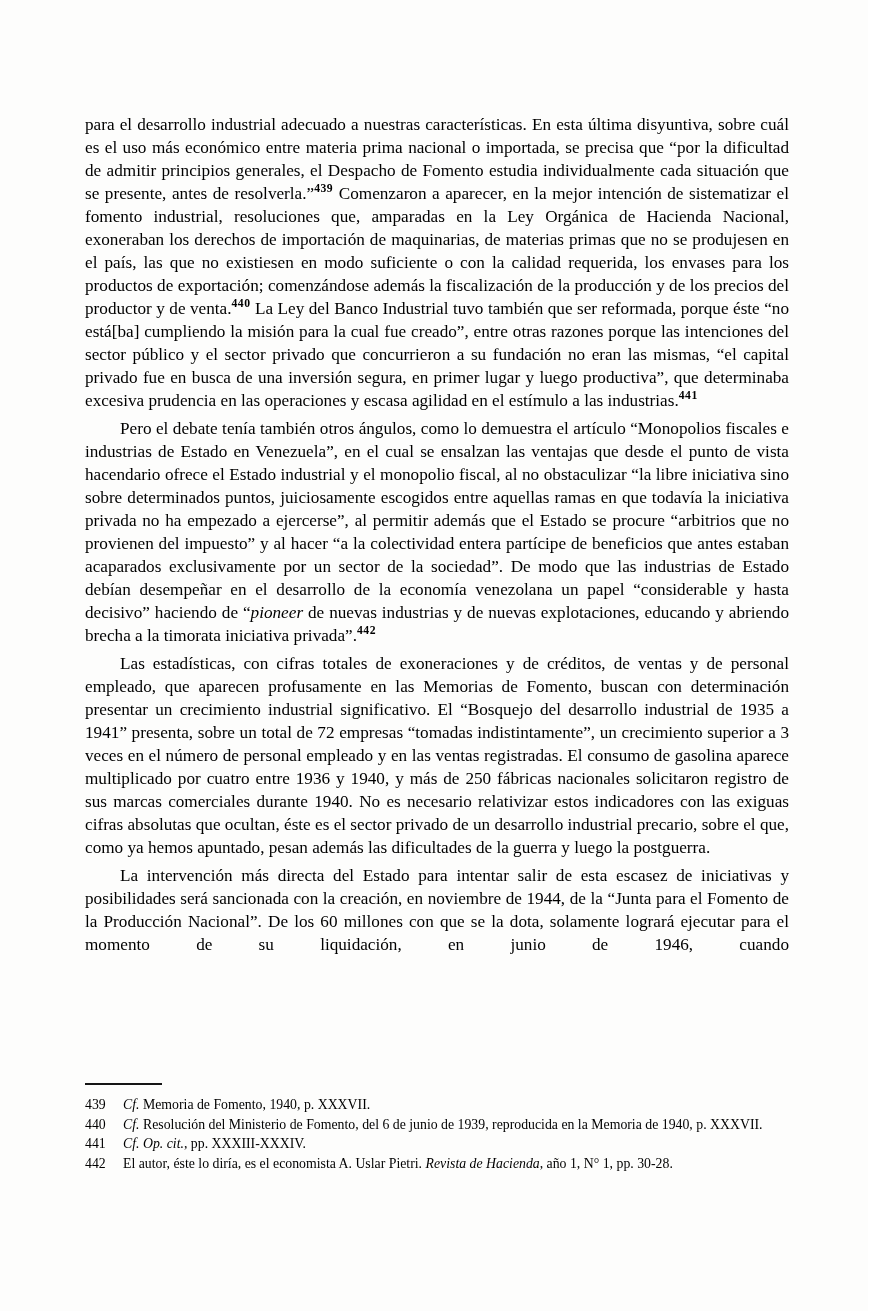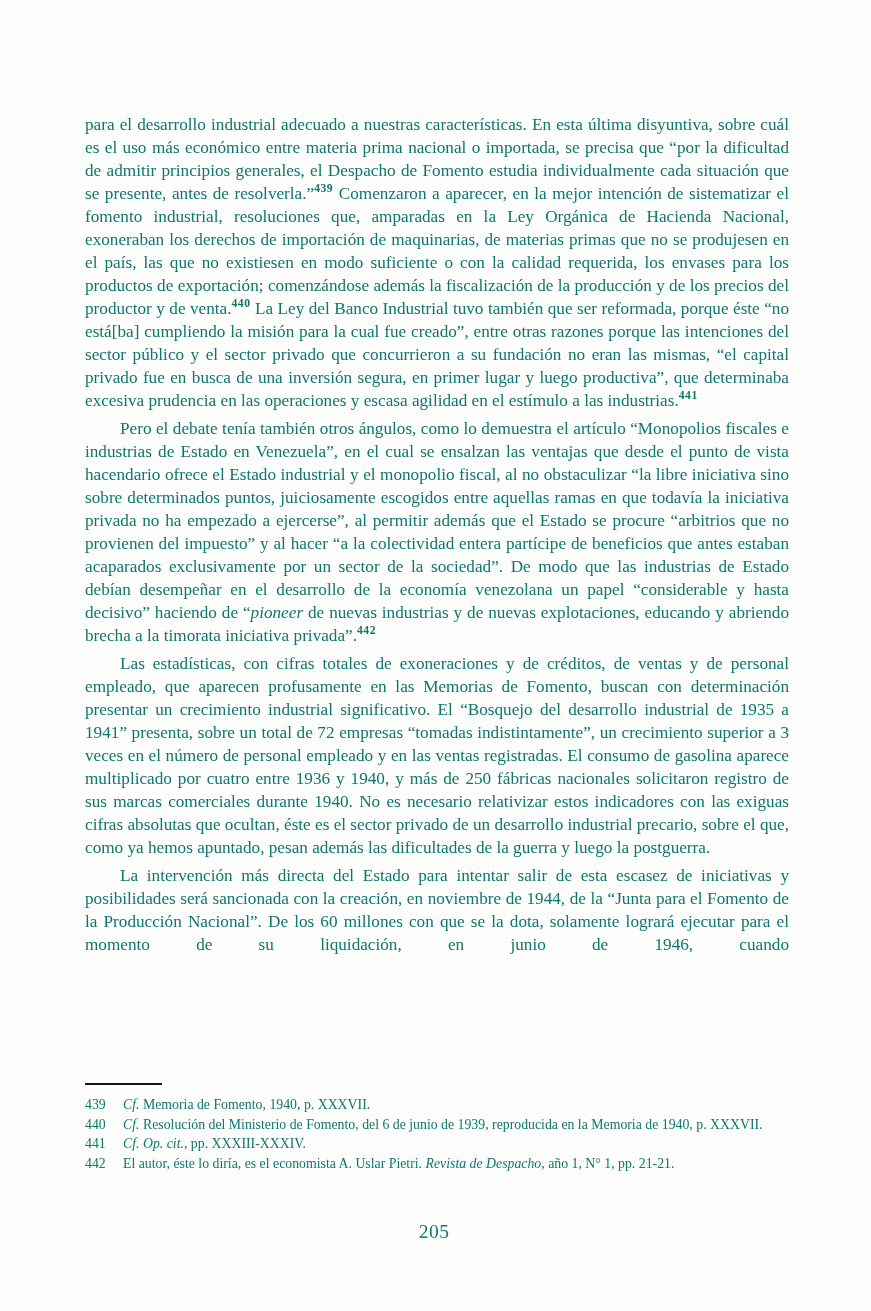--- a/index.html
+++ b/index.html
@@ -5,21 +5,21 @@
   html, body {
     margin: 0;
     padding: 0;
     background: #ffffff;
   }
   .page {
     position: relative;
     width: 868px;
     height: 1311px;
     background: #fdfdfc;
-    color: #0f766e;
+    color: #000000;
     font-family: "Liberation Serif", "DejaVu Serif", serif;
     overflow: hidden;
   }
   .body-text {
     position: absolute;
     left: 85px;
     top: 113px;
     width: 704px;
     font-size: 17.2px;
     line-height: 23px;
@@ -102,20 +102,19 @@
         <div class="fn-row">
           <div class="fn-num">440</div>
           <div class="fn-text"><i>Cf.</i><span> Resolución del Ministerio de Fomento, del 6 de junio de 1939, reproducida en la Memoria de 1940, p. XXXVII.</span></div>
         </div>
         <div class="fn-row">
           <div class="fn-num">441</div>
           <div class="fn-text"><i>Cf. Op. cit.</i><span>, pp. XXXIII-XXXIV.</span></div>
         </div>
         <div class="fn-row">
           <div class="fn-num">442</div>
-          <div class="fn-text"><span>El autor, éste lo diría, es el economista A. Uslar Pietri. </span><i>Revista de Despacho</i><span>, año 1, N° 1, pp. 21-21.</span></div>
+          <div class="fn-text"><span>El autor, éste lo diría, es el economista A. Uslar Pietri. </span><i>Revista de Hacienda</i><span>, año 1, N° 1, pp. 30-28.</span></div>
         </div>
       </div>
   </div>
 
-  <div class="page-number">205</div>
 
 </div>
 
 </body></html>

